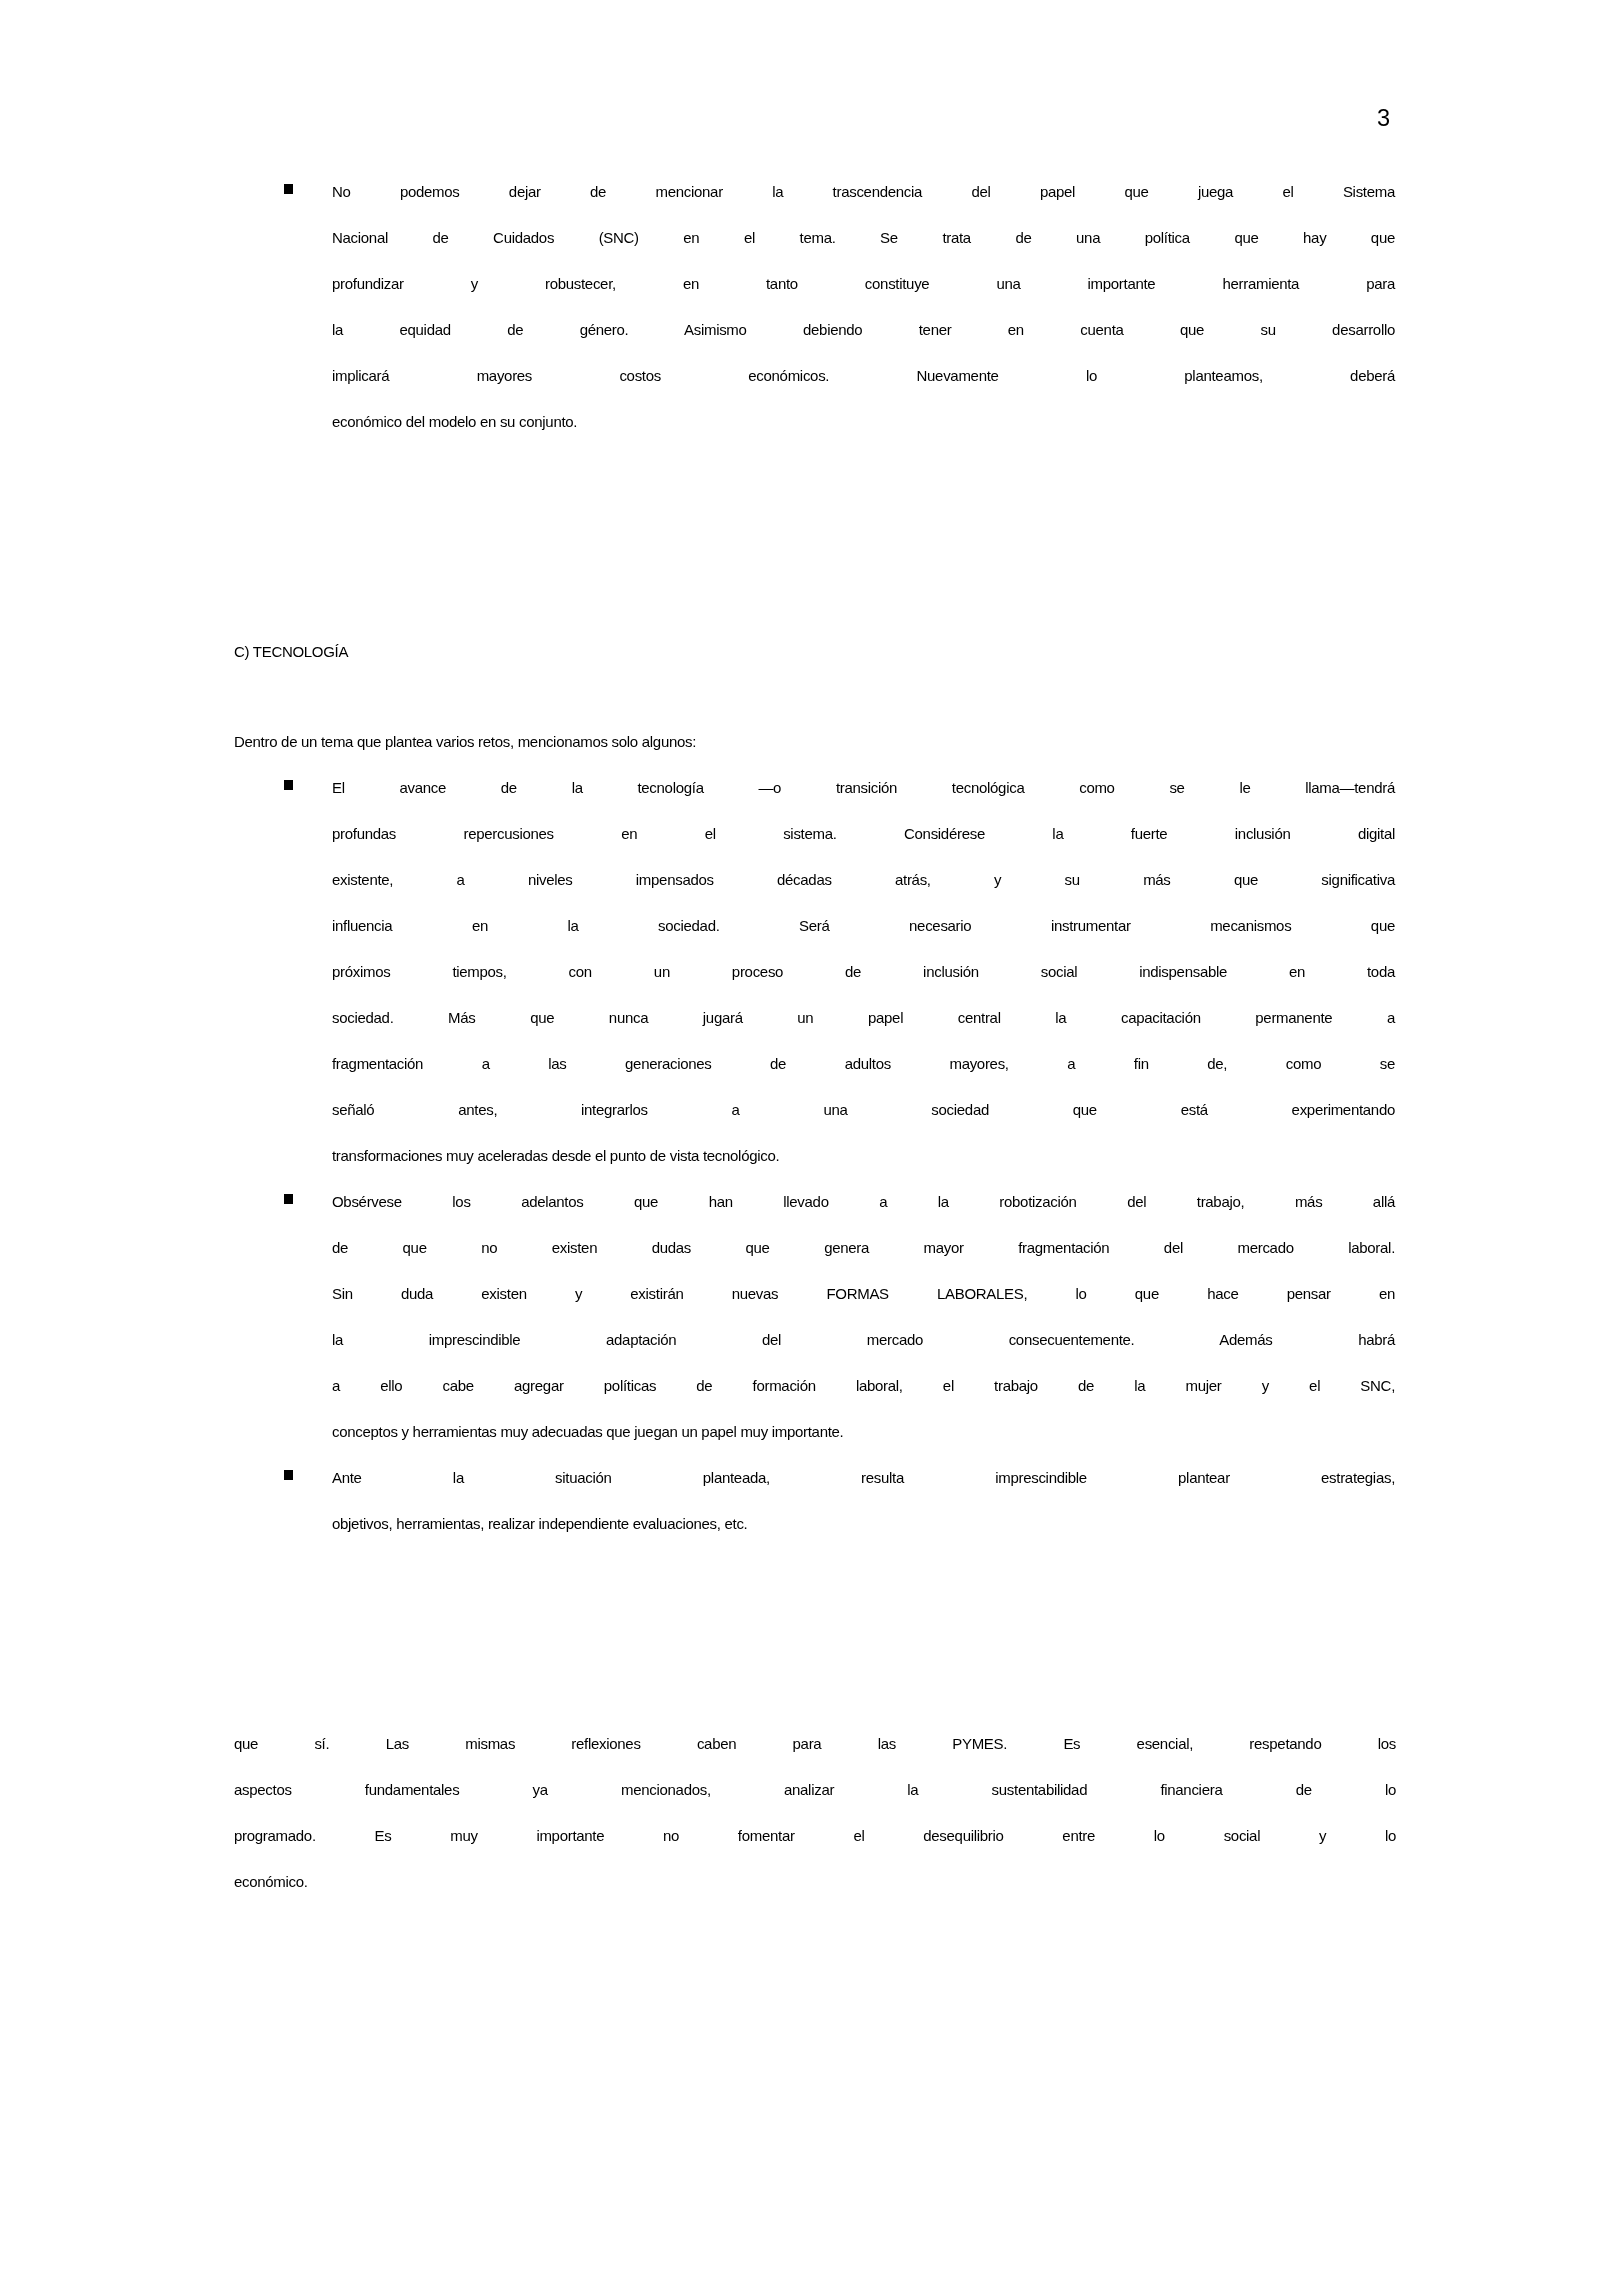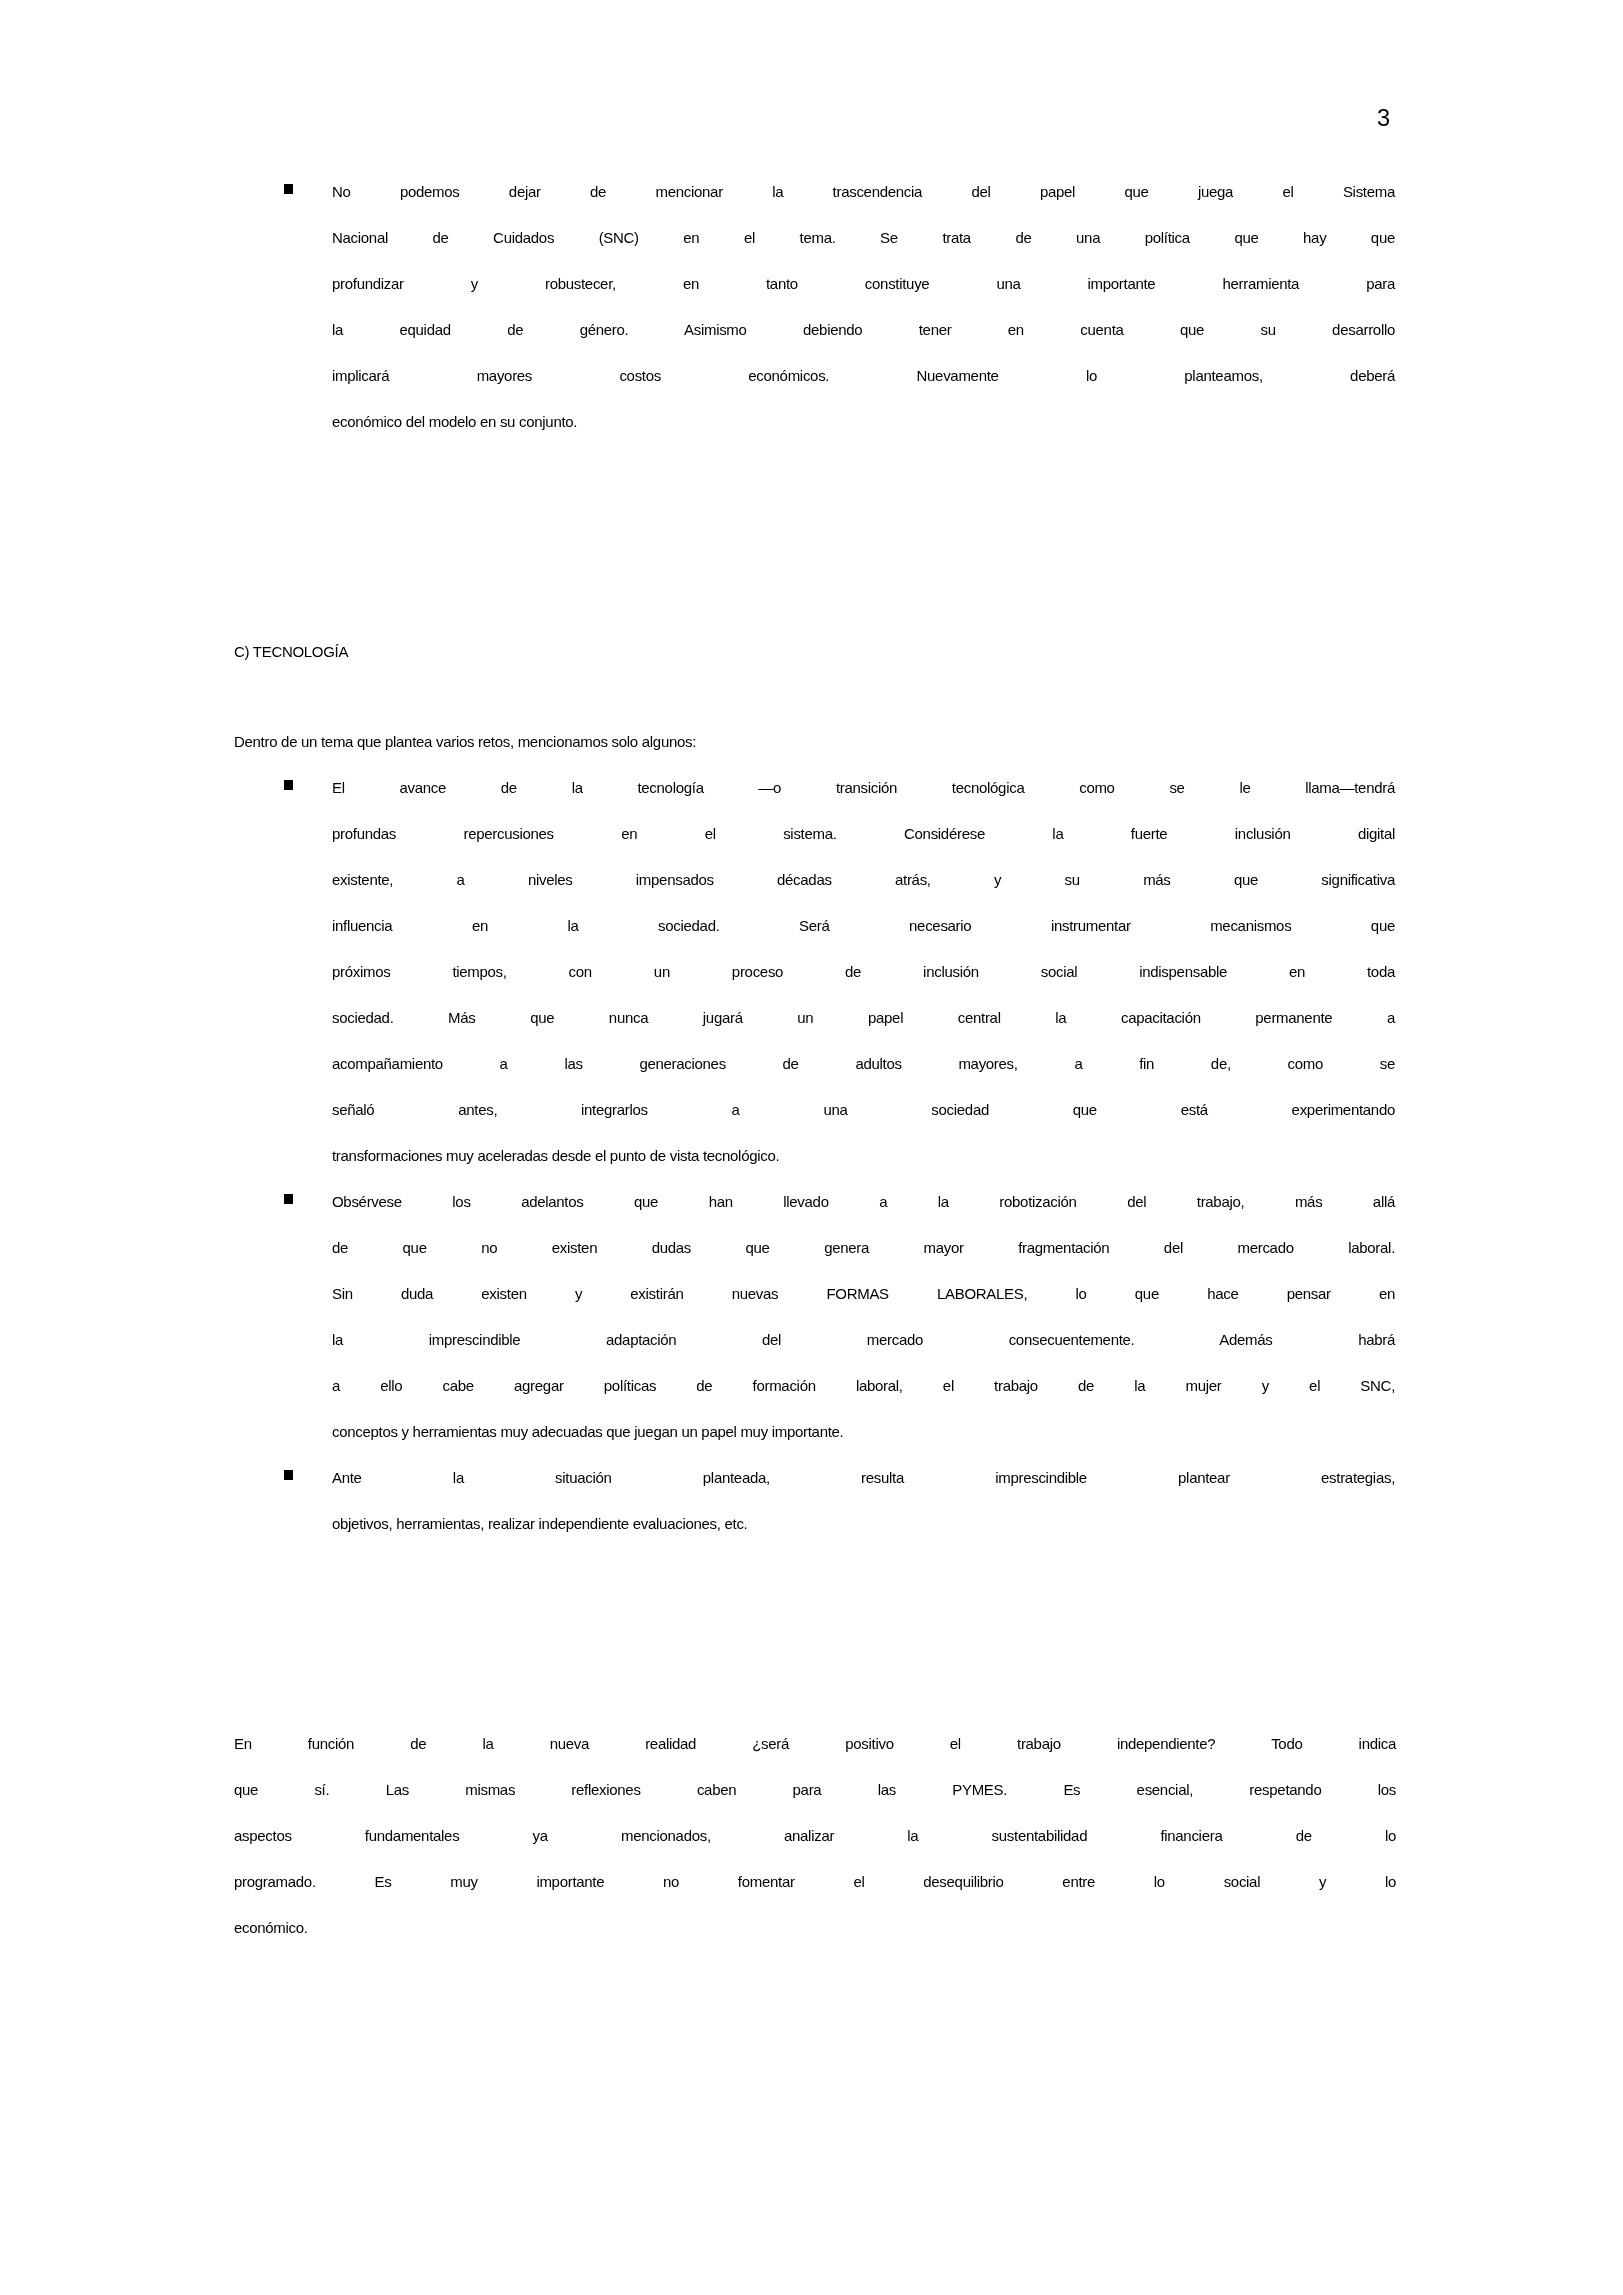--- a/index.html
+++ b/index.html
@@ -62,21 +62,21 @@
   <div class="block list-2">
 
     <div class="bullet-item">
       <span class="bullet-square"></span>
       <span class="line">El avance de la tecnología —o transición tecnológica como se le llama—tendrá</span>
       <span class="line">profundas repercusiones en el sistema. Considérese la fuerte inclusión digital</span>
       <span class="line">existente, a niveles impensados décadas atrás, y su más que significativa</span>
       <span class="line">influencia en la sociedad. Será necesario instrumentar mecanismos que</span>
       <span class="line">próximos tiempos, con un proceso de inclusión social indispensable en toda</span>
       <span class="line">sociedad. Más que nunca jugará un papel central la capacitación permanente a</span>
-      <span class="line">acompañamiento a las generaciones de adultos mayores, a fin de, como se</span>
+      <span class="line">fragmentación a las generaciones de adultos mayores, a fin de, como se</span>
       <span class="line">señaló antes, integrarlos a una sociedad que está experimentando</span>
       <span class="line last">transformaciones muy aceleradas desde el punto de vista tecnológico.</span>
     </div>
 
     <div class="bullet-item">
       <span class="bullet-square"></span>
       <span class="line">Obsérvese los adelantos que han llevado a la robotización del trabajo, más allá</span>
       <span class="line">de que no existen dudas que genera mayor fragmentación del mercado laboral.</span>
       <span class="line">Sin duda existen y existirán nuevas FORMAS LABORALES, lo que hace pensar en</span>
       <span class="line">la imprescindible adaptación del mercado consecuentemente. Además habrá</span>
@@ -86,21 +86,20 @@
 
     <div class="bullet-item">
       <span class="bullet-square"></span>
       <span class="line">Ante la situación planteada, resulta imprescindible plantear estrategias,</span>
       <span class="line last">objetivos, herramientas, realizar independiente evaluaciones, etc.</span>
     </div>
 
   </div>
 
   <div class="block closing">
-    <span class="line">En función de la nueva realidad ¿será positivo el trabajo independiente? Todo indica</span>
     <span class="line">que sí. Las mismas reflexiones caben para las PYMES. Es esencial, respetando los</span>
     <span class="line">aspectos fundamentales ya mencionados, analizar la sustentabilidad financiera de lo</span>
     <span class="line">programado. Es muy importante no fomentar el desequilibrio entre lo social y lo</span>
     <span class="line last">económico.</span>
   </div>
 
 </div>
 
 
 </body></html>

